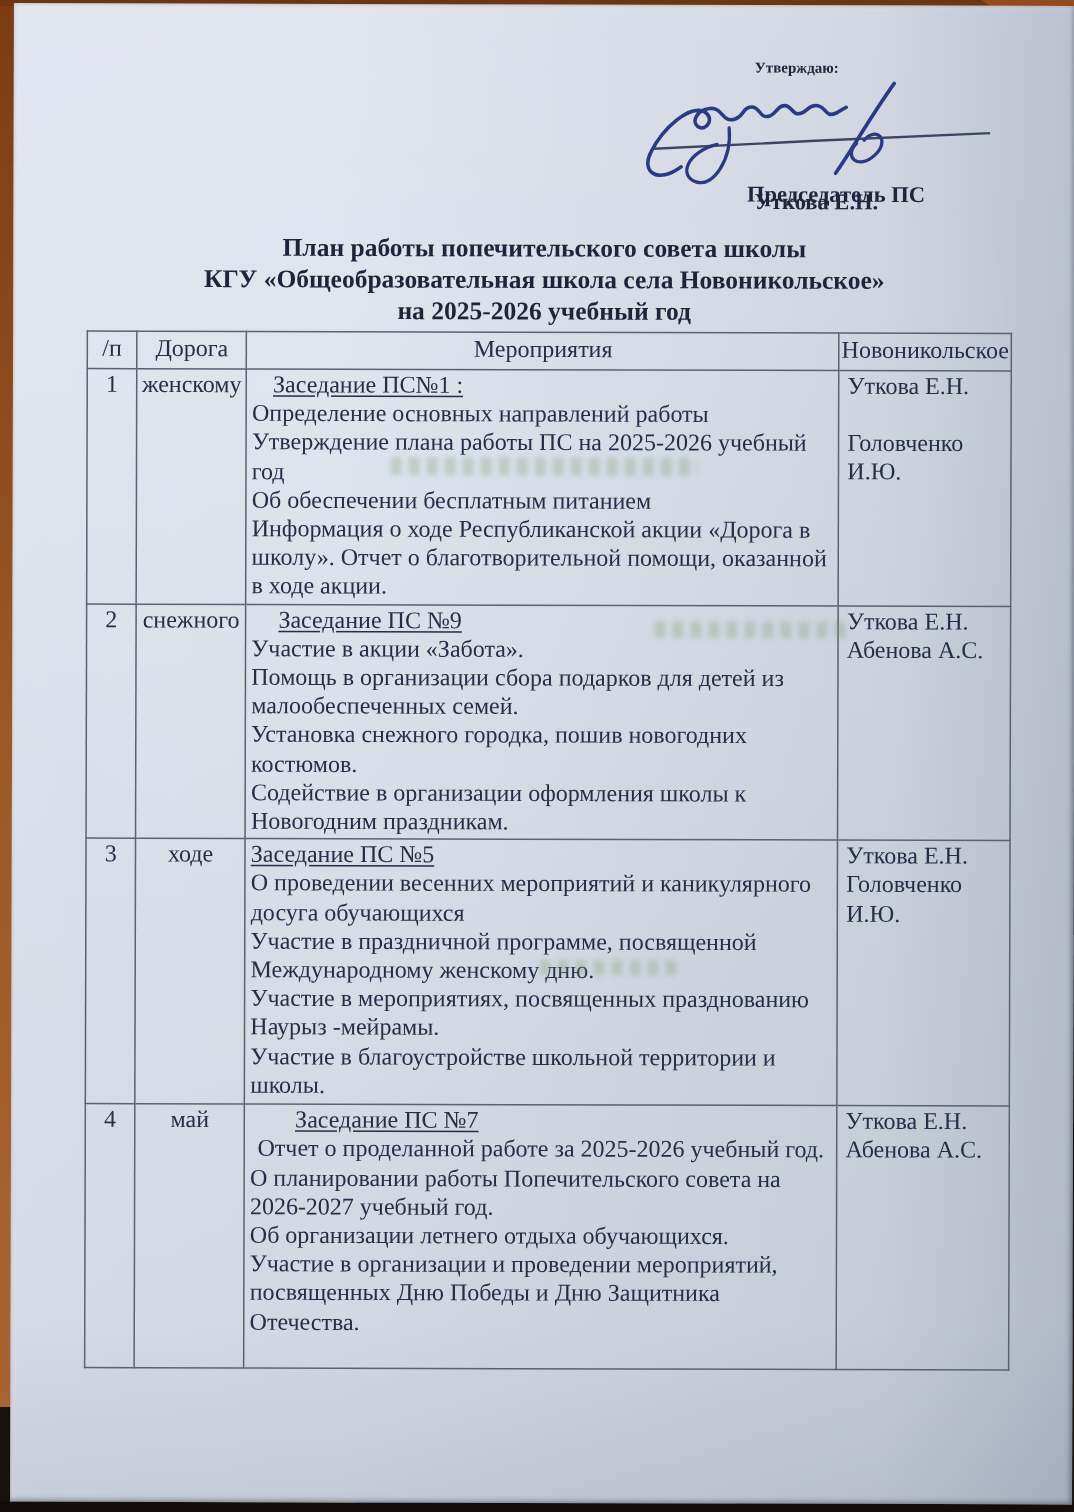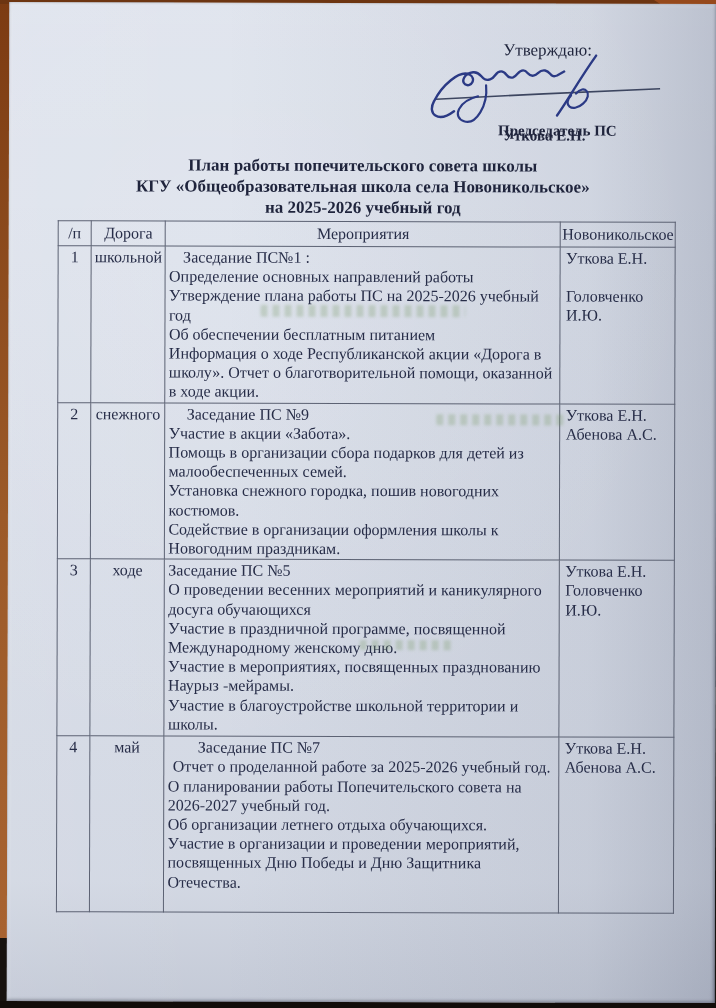--- a/index.html
+++ b/index.html
@@ -25,40 +25,40 @@
       linear-gradient(to bottom, rgba(255,255,255,.06), rgba(255,255,255,0) 18%, rgba(45,55,85,.06) 88%, rgba(45,55,85,.14) 100%),
       #dde2ec;
     box-shadow: inset -2px 0 3px rgba(30,35,55,.30), inset 0 -2px 3px rgba(30,35,55,.25), inset 1px 1px 4px rgba(255,255,255,.4);
     transform:rotate(.15deg);
     color:#262c45;
   }
 
   .abs{position:absolute;}
 
   
-  .approve-heading{left:494px;top:37px;font-weight:normal;font-size:17px;color:#20253d;}
+  .approve-heading{left:494px;top:37px;font-weight:bold;font-size:10px;color:#20253d;}
   .sig-svg{left:415px;top:50px;}
   .approve-role{left:489px;top:106px;font-weight:bold;font-size:15px;color:#20253d;margin-top:13px;}
   .approve-name{left:494px;top:124px;font-weight:bold;font-size:15px;color:#20253d;}
 
   
   .title{left:0;top:152px;width:708px;text-align:center;font-weight:bold;
     font-size:17px;line-height:21px;color:#1f243c;}
 
   
   table.plan{left:49px;top:218px;border-collapse:collapse;table-layout:fixed;
     font-size:16px;line-height:19.2px;color:#272d48;}
   table.plan td,table.plan th{border:1px solid #5c6273;vertical-align:top;
     padding:1px 3px;font-weight:normal;overflow:hidden;}
   col.c1{width:33px}col.c2{width:73px}col.c3{width:395px}col.c4{width:110px}
   tr.hdr{height:25px;}
   tr.hdr th{text-align:center;padding:2px 1px;}
   td.c-num,td.c-month{text-align:center;}
   .meeting{white-space:nowrap;}
-  .u{text-underline-offset:2px;}
+  .u{text-decoration:underline;text-underline-offset:2px;}
   .ind-14{padding-left:14px;}
   .ind-18{padding-left:18px;}
   .ind-30{padding-left:30px;}
   .pad-first{padding-left:5px;}
   td.c-resp div{padding-left:2px;}
   .gap-top{margin-top:19px;}
 
   
   .bleed{position:absolute;border-radius:2px;opacity:.5;filter:blur(1.7px);
     background:repeating-linear-gradient(90deg, rgba(116,150,96,.55) 0 7px, rgba(116,150,96,0) 7px 12px);}
@@ -104,21 +104,21 @@
       <tbody>
           <tr class="hdr">
         <th>/п</th>
         <th>Дорога</th>
         <th>Мероприятия</th>
         <th>Новоникольское</th>
       </tr>
 
       <tr style="height:154px">
         <td class="c-num">1</td>
-        <td class="c-month">школьной</td>
+        <td class="c-month">женскому</td>
         <td class="c-act">
           <div class="meeting ind-14"><span class="u">Заседание ПС№1 :</span></div>
           <div>Определение основных направлений работы</div>
           <div>Утверждение плана работы ПС на 2025-2026 учебный год</div>
           <div>Об обеспечении бесплатным питанием</div>
           <div>Информация о ходе Республиканской акции «Дорога в школу». Отчет о благотворительной помощи, оказанной в ходе акции.</div>
         </td>
         <td class="c-resp">
           <div>Уткова Е.Н.</div>
           <div class="gap-top">Головченко И.Ю.</div>

